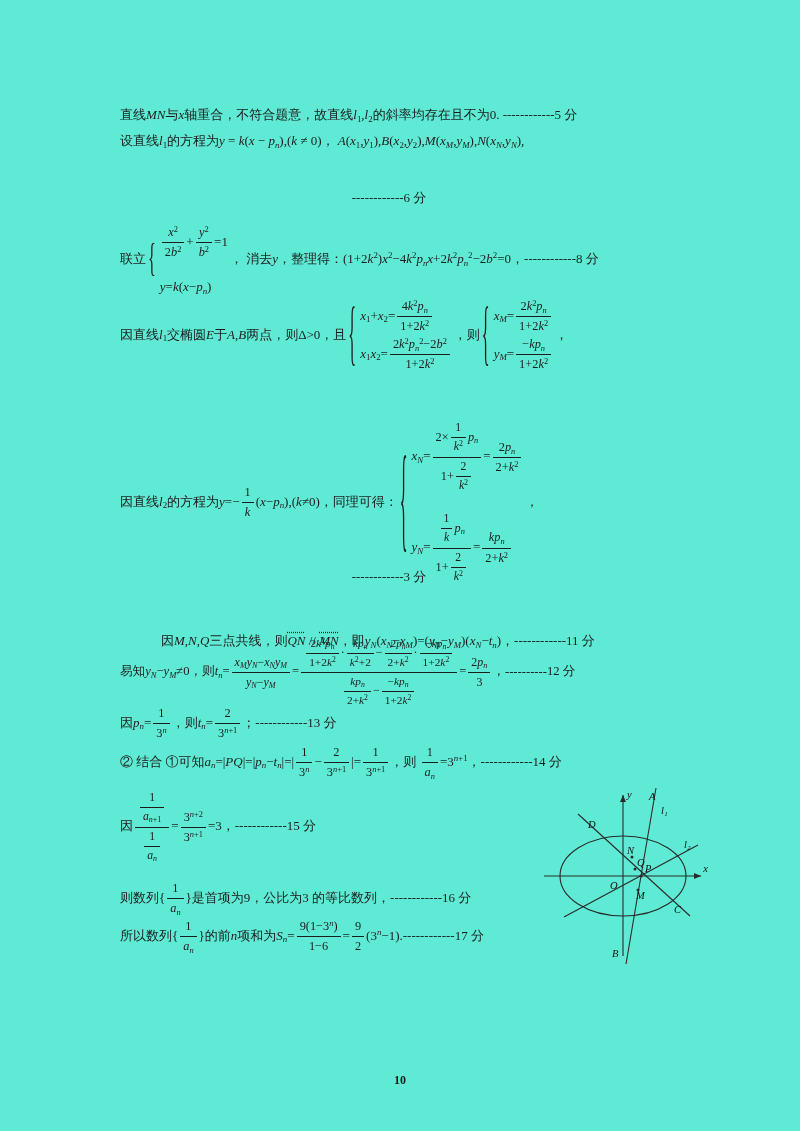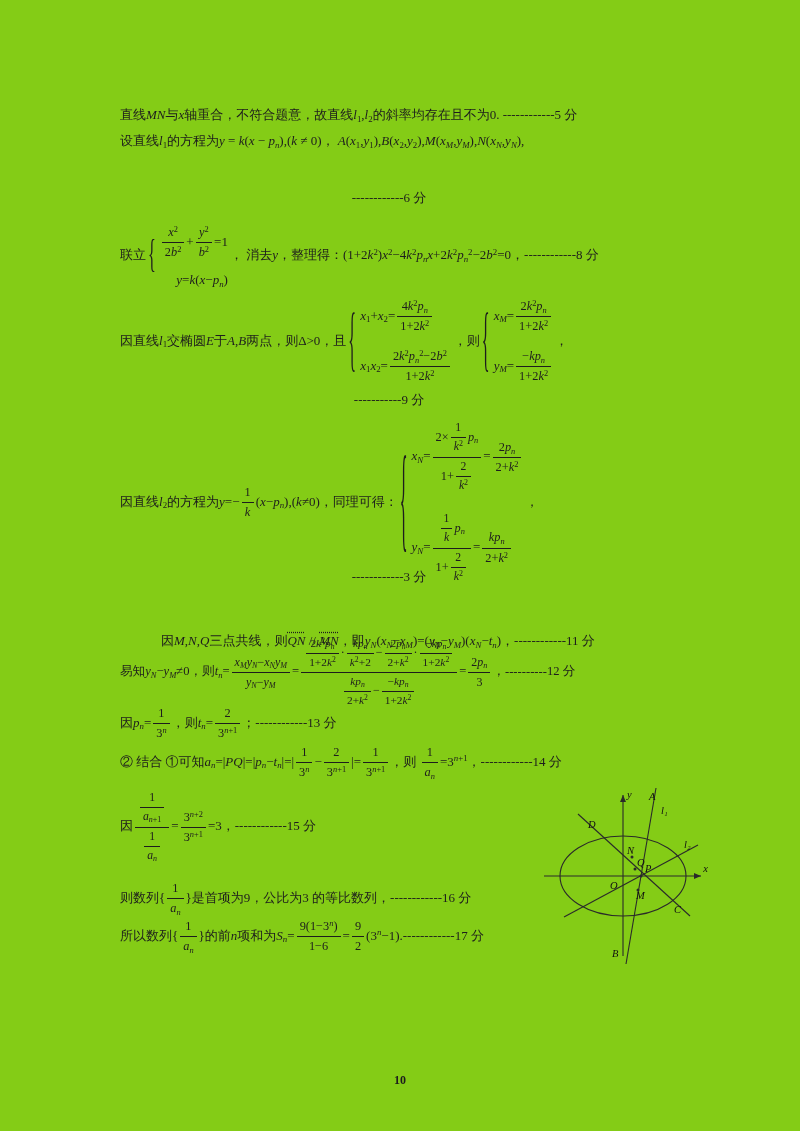--- a/index.html
+++ b/index.html
@@ -1,38 +1,38 @@
 <!DOCTYPE html>
 <html><head>
 <meta charset="utf-8">
 <style>
   * { box-sizing: border-box; }
   html,body { margin:0; padding:0; }
   body { background:#e9e9e9; font-family:"Liberation Serif","DejaVu Serif",serif; }
   .page {
     position:relative; width:800px; height:1131px; margin:0 auto;
-    background:#84cc16; color:#1d1d1d; font-size:13px; line-height:1.4; overflow:hidden;text-decoration:underline;
+    background:#5eead4; color:#1d1d1d; font-size:13px; line-height:1.4; overflow:hidden;text-decoration:underline;
   }
   .ln { position:absolute; left:120px; width:568px; white-space:nowrap; }
   .score-right { text-align:center; padding-right:30px; }
   i { font-style:italic; font-family:"Liberation Serif","DejaVu Serif",serif; }
   sup,sub { font-size:0.68em; line-height:0; }
   sub { vertical-align:-0.3em; }
   sup { vertical-align:0.5em; }
   .f { display:inline-block; vertical-align:middle; text-align:center; margin:0 2px; font-size:0.95em; }
   .f > .n { display:block; border-bottom:1px solid #1d1d1d; padding:0 3px 1px; }
   .f > .d { display:block; padding:1px 3px 0; }
   .cs { display:inline-flex; align-items:center; vertical-align:middle; margin:0 2px; }
   .br { display:inline-block; font-size:1.25em; transform-origin:center; margin-right:4px; font-weight:400; }
   .b2 { transform:scaleY(2.4); }
   .b3 { transform:scaleY(4.4); }
   .b4 { transform:scaleY(7.2); }
   .rows { display:inline-flex; flex-direction:column; align-items:flex-start; }
-  .gap1 { gap:9px;align-items:flex-end; }
-  .gap2 { gap:12px; }
+  .gap1 { gap:16px; }
+  .gap2 { }
   .gap3 { gap:16px; }
   .vec { text-decoration:overline dotted; text-decoration-line:overline; text-decoration-style:dotted; }
   .ln1  { top:106px; }
   .ln2  { top:132px; }
   .ln3  { top:189px; }
   .ln4  { top:224px; }
   .ln5  { top:298px; }
   .ln6  { top:391px; }
   .ln7  { top:420px; }
   .ln8  { top:568px; }
@@ -68,21 +68,20 @@
           <span><i>x</i><sub>1</sub>+<i>x</i><sub>2</sub>=<span class="f"><span class="n">4<i>k</i><sup>2</sup><i>p</i><sub><i>n</i></sub></span><span class="d">1+2<i>k</i><sup>2</sup></span></span></span>
           <span><i>x</i><sub>1</sub><i>x</i><sub>2</sub>=<span class="f"><span class="n">2<i>k</i><sup>2</sup><i>p</i><sub><i>n</i></sub><sup>2</sup>−2<i>b</i><sup>2</sup></span><span class="d">1+2<i>k</i><sup>2</sup></span></span></span>
         </span>
       </span>，则<span class="cs">
         <span class="br b3">{</span>
         <span class="rows gap2">
           <span><i>x</i><sub><i>M</i></sub>=<span class="f"><span class="n">2<i>k</i><sup>2</sup><i>p</i><sub><i>n</i></sub></span><span class="d">1+2<i>k</i><sup>2</sup></span></span></span>
           <span><i>y</i><sub><i>M</i></sub>=<span class="f"><span class="n">−<i>kp</i><sub><i>n</i></sub></span><span class="d">1+2<i>k</i><sup>2</sup></span></span></span>
         </span>
       </span>，</div>
-  <div class="ln ln6 score-right">-----------9 分</div>
   <div class="ln ln7">因直线<i>l</i><sub>2</sub>的方程为<i>y</i>=−<span class="f"><span class="n">1</span><span class="d"><i>k</i></span></span>(<i>x</i>−<i>p</i><sub><i>n</i></sub>),(<i>k</i>≠0)，同理可得：<span class="cs">
         <span class="br b4">{</span>
         <span class="rows gap3">
           <span><i>x</i><sub><i>N</i></sub>=<span class="f"><span class="n">2×<span class="f"><span class="n">1</span><span class="d"><i>k</i><sup>2</sup></span></span><i>p</i><sub><i>n</i></sub></span><span class="d">1+<span class="f"><span class="n">2</span><span class="d"><i>k</i><sup>2</sup></span></span></span></span>=<span class="f"><span class="n">2<i>p</i><sub><i>n</i></sub></span><span class="d">2+<i>k</i><sup>2</sup></span></span></span>
           <span><i>y</i><sub><i>N</i></sub>=<span class="f"><span class="n"><span class="f"><span class="n">1</span><span class="d"><i>k</i></span></span><i>p</i><sub><i>n</i></sub></span><span class="d">1+<span class="f"><span class="n">2</span><span class="d"><i>k</i><sup>2</sup></span></span></span></span>=<span class="f"><span class="n"><i>kp</i><sub><i>n</i></sub></span><span class="d">2+<i>k</i><sup>2</sup></span></span></span>
         </span>
       </span>，</div>
   <div class="ln ln8 score-right">------------3 分</div>
   <div class="ln ln9">因<i>M</i>,<i>N</i>,<i>Q</i>三点共线，则<span class="vec"><i>QN</i></span> // <span class="vec"><i>MN</i></span>，即<i>y</i><sub><i>N</i></sub>(<i>x</i><sub><i>N</i></sub>−<i>x</i><sub><i>M</i></sub>)=(<i>y</i><sub><i>N</i></sub>−<i>y</i><sub><i>M</i></sub>)(<i>x</i><sub><i>N</i></sub>−<i>t</i><sub><i>n</i></sub>)，------------11 分</div>
   <div class="ln ln10">易知<i>y</i><sub><i>N</i></sub>−<i>y</i><sub><i>M</i></sub>≠0，则<i>t</i><sub><i>n</i></sub>=<span class="f"><span class="n"><i>x</i><sub><i>M</i></sub><i>y</i><sub><i>N</i></sub>−<i>x</i><sub><i>N</i></sub><i>y</i><sub><i>M</i></sub></span><span class="d"><i>y</i><sub><i>N</i></sub>−<i>y</i><sub><i>M</i></sub></span></span>=<span class="f"><span class="n"><span class="f"><span class="n">2<i>k</i><sup>2</sup><i>p</i><sub><i>n</i></sub></span><span class="d">1+2<i>k</i><sup>2</sup></span></span>·<span class="f"><span class="n"><i>kp</i><sub><i>n</i></sub></span><span class="d"><i>k</i><sup>2</sup>+2</span></span>−<span class="f"><span class="n">2<i>p</i><sub><i>n</i></sub></span><span class="d">2+<i>k</i><sup>2</sup></span></span>·<span class="f"><span class="n">−<i>kp</i><sub><i>n</i></sub></span><span class="d">1+2<i>k</i><sup>2</sup></span></span></span><span class="d"><span class="f"><span class="n"><i>kp</i><sub><i>n</i></sub></span><span class="d">2+<i>k</i><sup>2</sup></span></span>−<span class="f"><span class="n">−<i>kp</i><sub><i>n</i></sub></span><span class="d">1+2<i>k</i><sup>2</sup></span></span></span></span>=<span class="f"><span class="n">2<i>p</i><sub><i>n</i></sub></span><span class="d">3</span></span>，----------12 分</div>

